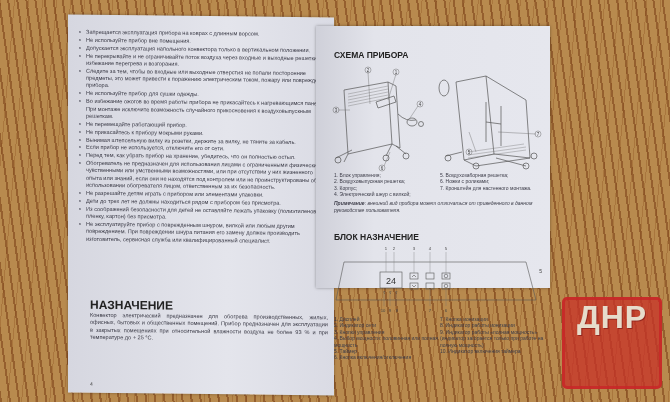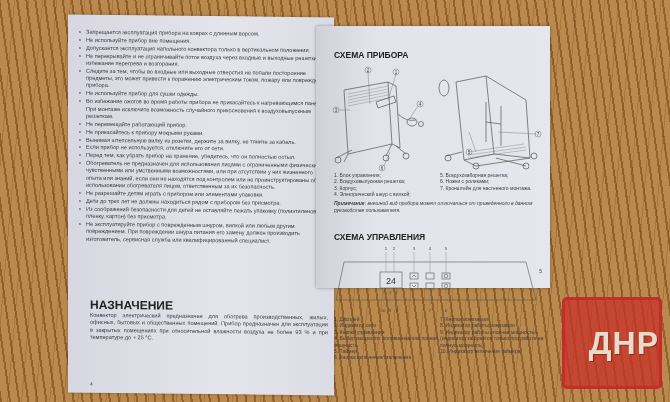--- a/index.html
+++ b/index.html
@@ -29,22 +29,22 @@
   .legend{position:absolute;font-size:5px;line-height:6.4px;color:#3c3c48;}
   #legend-left{left:18px;top:146px;width:110px;}
   #legend-right{left:124px;top:146px;width:105px;}
   #note{position:absolute;left:18px;top:174px;width:210px;font-size:5px;line-height:6.6px;color:#3c3c48;font-style:italic;}
   #note b{font-style:italic;}
   #control-title{left:18px;top:206px;font-size:8.5px;}
   #panel{position:absolute;left:10px;top:216px;width:220px;height:72px;}
   #cl-left{left:18px;top:290px;width:120px;}
   #cl-right{left:124px;top:290px;width:110px;}
   #logo{position:absolute;left:562px;top:297px;width:100px;height:92px;border:3px solid rgba(200,40,40,.85);
-    border-radius:5px;background:rgba(200,50,40,.75);box-sizing:border-box;display:flex;flex-direction:column;
-    align-items:flex-end;justify-content:center;}
+    border-radius:5px;background:rgba(200,50,40,.75);box-sizing:border-box;display:flex;flex-direction:row;
+    align-items:flex-start;justify-content:center;}
   #logo span{font-weight:bold;font-size:32px;line-height:34px;color:#e6dccb;letter-spacing:1px;
     text-shadow:1px 1px 0 rgba(120,20,20,.6);}
 </style>
 </head>
 <body>
 
 <div id="left-page" class="page">
   <ul id="warnings" class="bul">
     <li>Запрещается эксплуатация прибора на коврах с длинным ворсом.</li>
     <li>Не используйте прибор вне помещения.</li>
@@ -141,21 +141,21 @@
     <div>3. Корпус;</div>
     <div>4. Электрический шнур с вилкой;</div>
   </div>
   <div id="legend-right" class="legend">
     <div>5. Воздухозаборная решетка;</div>
     <div>6. Ножки с роликами;</div>
     <div>7. Кронштейн для настенного монтажа.</div>
   </div>
   <div id="note"><b>Примечание</b><span>: внешний вид прибора может отличаться от приведенного в данном руководстве пользователя.</span></div>
 
-  <div id="control-title" class="h">СХЕМА УПРАВЛЕНИЯ</div>
+  <div id="control-title" class="h">БЛОК НАЗНАЧЕНИЕ</div>
 
   <svg id="panel" viewBox="0 0 220 72">
     <g fill="none" stroke="#555" stroke-width=".6">
       <path d="M18 20 L200 20 L210 58 L10 58 Z"></path>
       <rect x="54" y="30" width="22" height="16"></rect>
       <rect x="84" y="31" width="8" height="6"></rect>
         <rect x="84" y="41" width="8" height="6"></rect>
       <rect x="100" y="31" width="8" height="6"></rect>
         <rect x="100" y="41" width="8" height="6"></rect>
       <rect x="116" y="31" width="8" height="6"></rect>

